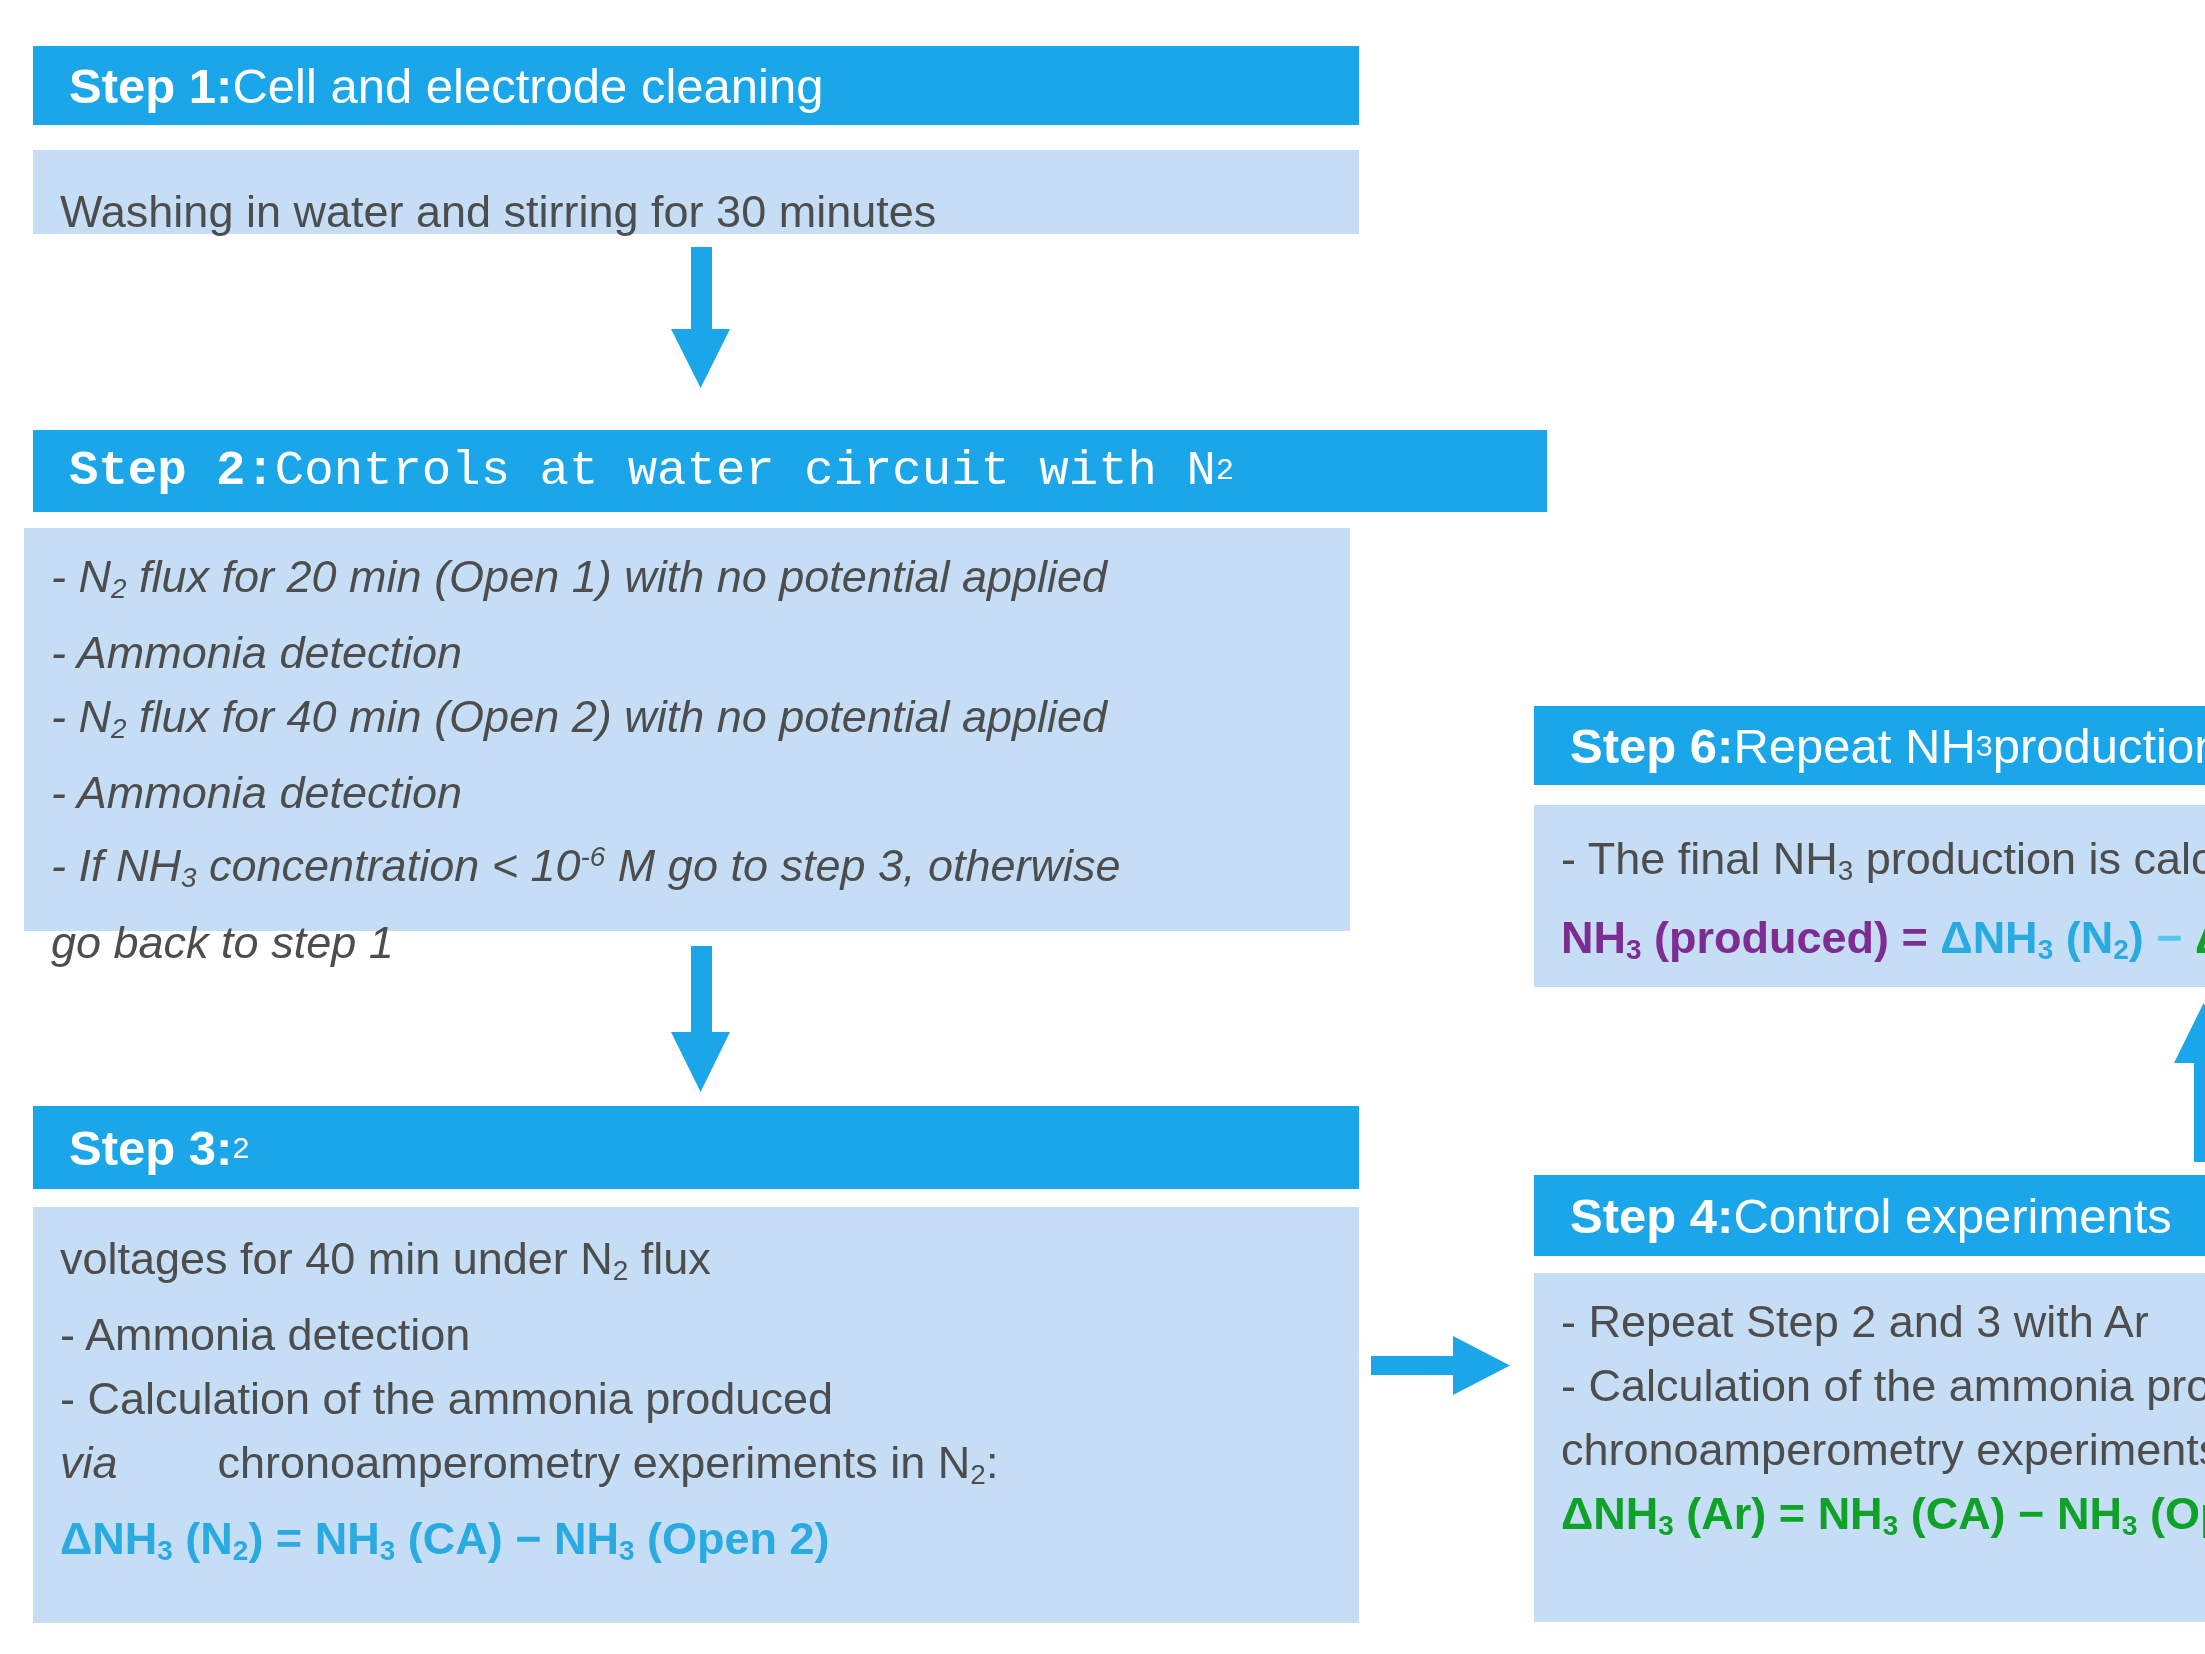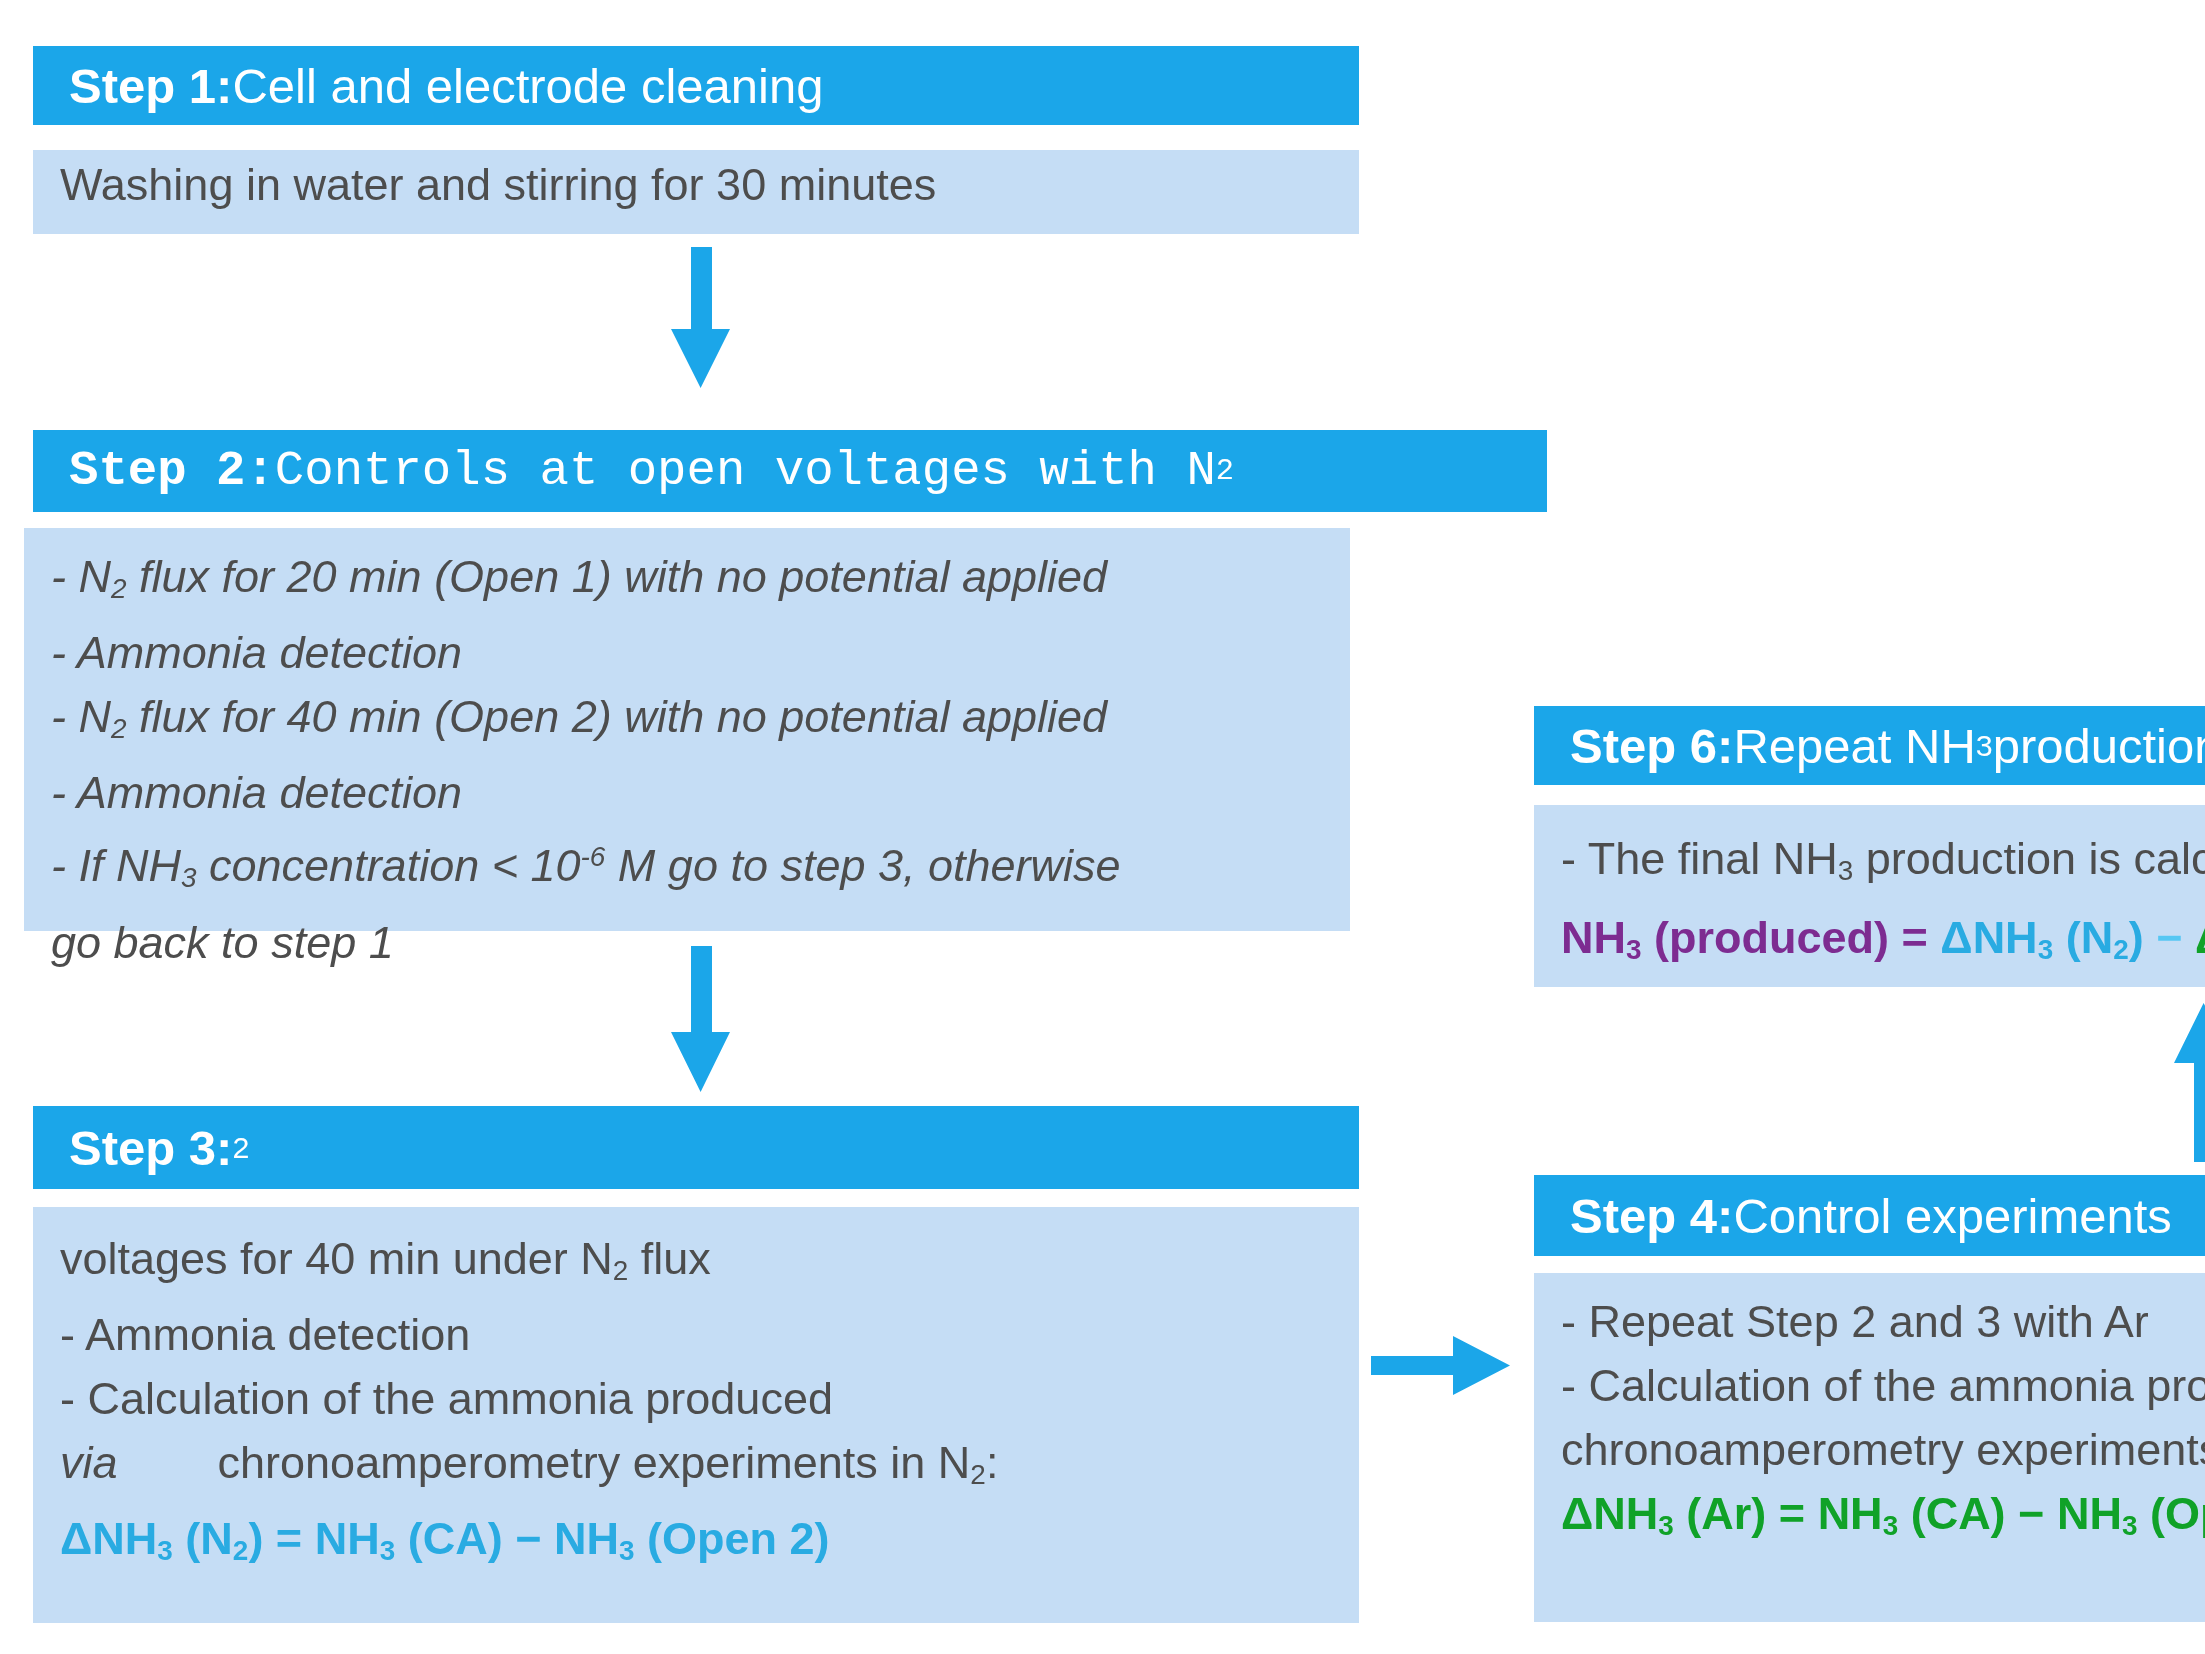--- a/index.html
+++ b/index.html
@@ -29,21 +29,21 @@
   }
   .line{white-space:nowrap;line-height:64px;}
   .b{font-weight:bold;}
   .i{font-style:italic;}
   .sub{font-size:0.62em;vertical-align:-0.22em;}
   .sup{font-size:0.62em;vertical-align:0.55em;}
   .arrow{position:absolute;background:var(--arrow);}
 
   
   #s1h{left:33px;top:46px;width:1326px;height:79px;}
-  #s1b{left:33px;top:150px;width:1326px;height:84px;padding-top:3px;}
+  #s1b{left:33px;top:150px;width:1326px;height:84px;padding-top:30px;}
   #s2h{left:33px;top:430px;width:1514px;height:82px;font-family:Liberation Mono, monospace;}
   #s2b{left:24px;top:528px;width:1326px;height:403px;font-style:italic;}
   #s3h{left:33px;top:1106px;width:1326px;height:83px;}
   #s3b{left:33px;top:1207px;width:1326px;height:416px;padding-top:20px;}
 
   
   #s6h{left:1534px;top:706px;width:1306px;height:79px;}
   #s6b{left:1534px;top:805px;width:1306px;height:182px;padding-top:20px;}
   #s6b .line{line-height:67px;}
   #s4h{left:1534px;top:1175px;width:1306px;height:81px;}
@@ -69,21 +69,21 @@
       <span> Cell and electrode cleaning</span>
     </div>
   <div id="s1b" class="bdy">
     <div class="line"><span>Washing in water and stirring for 30 minutes</span></div>
   </div>
 
   <div id="arrow1" class="arrow"></div>
 
   <div id="s2h" class="hdr">
       <span class="b">Step 2:</span>
-      <span> Controls at open voltages with N</span>
+      <span> Controls at water circuit with N</span>
       <span class="sub">2</span>
     </div>
   <div id="s2b" class="bdy">
     <div class="line"><span>- N</span><span class="sub">2</span><span> flux for 20 min (Open 1) with no potential applied</span></div>
     <div class="line"><span>- Ammonia detection</span></div>
     <div class="line"><span>- N</span><span class="sub">2</span><span> flux for 40 min (Open 2) with no potential applied</span></div>
     <div class="line"><span>- Ammonia detection</span></div>
     <div class="line"><span>- If NH</span><span class="sub">3</span><span> concentration &lt; 10</span><span class="sup">-6</span><span> M go to step 3, otherwise</span></div>
     <div class="line"><span>go back to step 1</span></div>
   </div>

